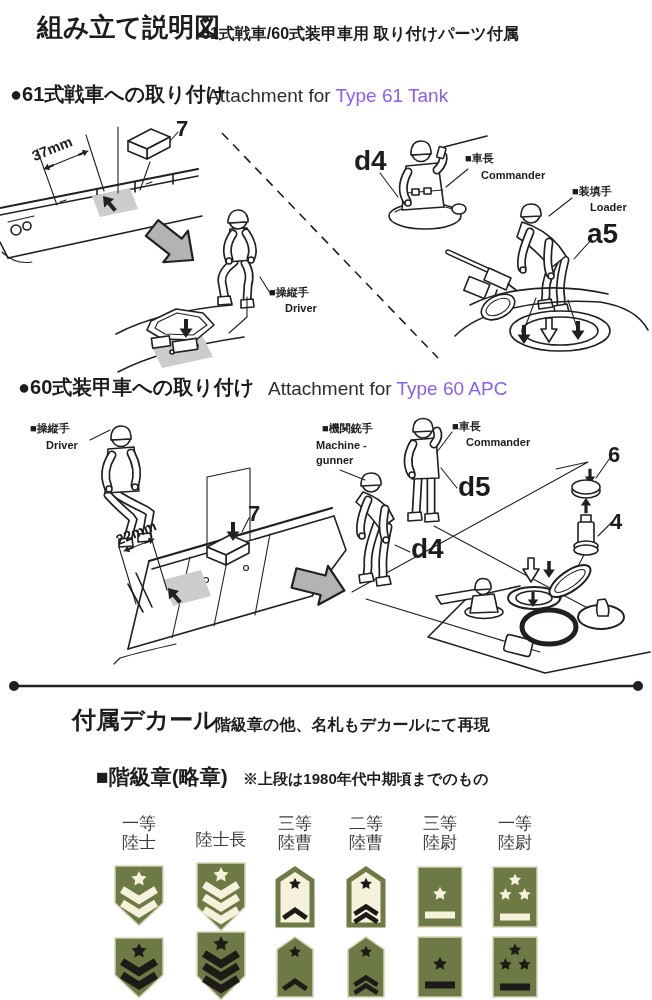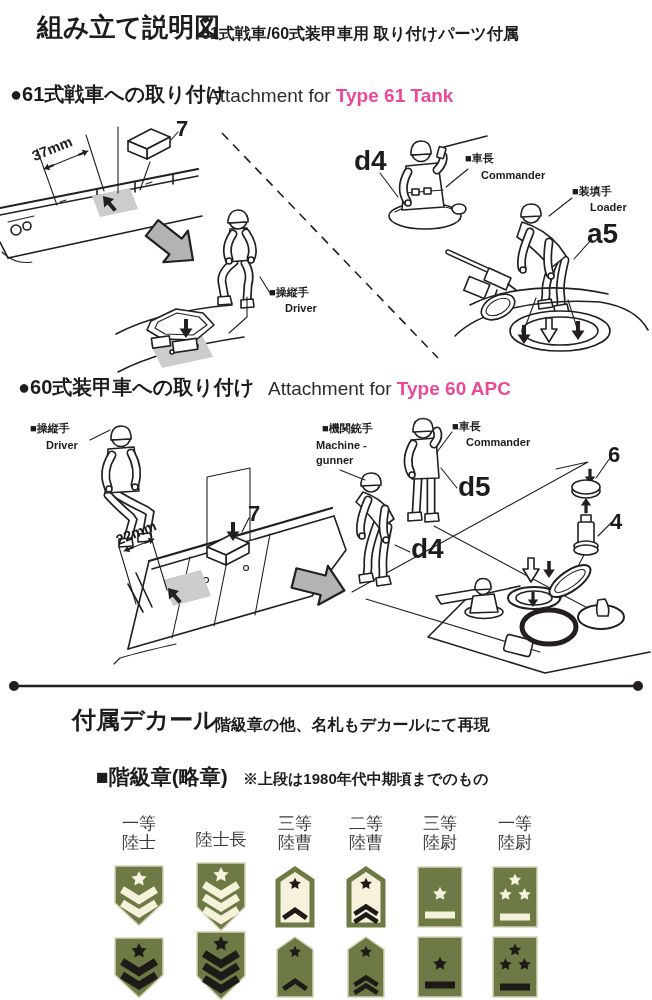--- a/index.html
+++ b/index.html
@@ -6,21 +6,21 @@
     --olive:#6d7a45; --cream:#f5f1da; --ink:#231f20;
     --arrowgray:#b3b3b3; --patchgray:#cccccc;
   }
   html,body{margin:0;padding:0;background:#fff;}
   #page{position:relative;width:652px;height:1000px;background:#fff;overflow:hidden;
         font-family:"Liberation Sans",sans-serif;color:#1c1c1c;}
   svg{position:absolute;left:0;top:0;z-index:1;}
   .lbl{position:absolute;z-index:2;font-weight:bold;white-space:nowrap;line-height:1.05;color:#1c1c1c;}
   .jp-head{font-size:20px;font-weight:bold;}
   .en-head{font-size:19px;font-weight:400;color:#2c2c2c;}
-  .en-head b{font-weight:bold;color:#ec4899;}
+  .en-head b{font-weight:normal;color:#8b5cf6;}
   .small-lbl{font-size:11px;}
   .part-num{font-size:22px;}
   .part-code{font-size:28px;}
   .dim{font-size:14.5px;transform:rotate(-22deg);transform-origin:left top;}
   .rank-cell{position:absolute;z-index:2;width:80px;text-align:center;
              font-size:17px;font-weight:400;color:#3a3a3a;line-height:19px;}
   
   .ln{fill:none;stroke:var(--ink);stroke-width:1.6;stroke-linecap:round;stroke-linejoin:round;}
   .thin{stroke-width:1.1;}
   .thk{stroke-width:2.2;}

